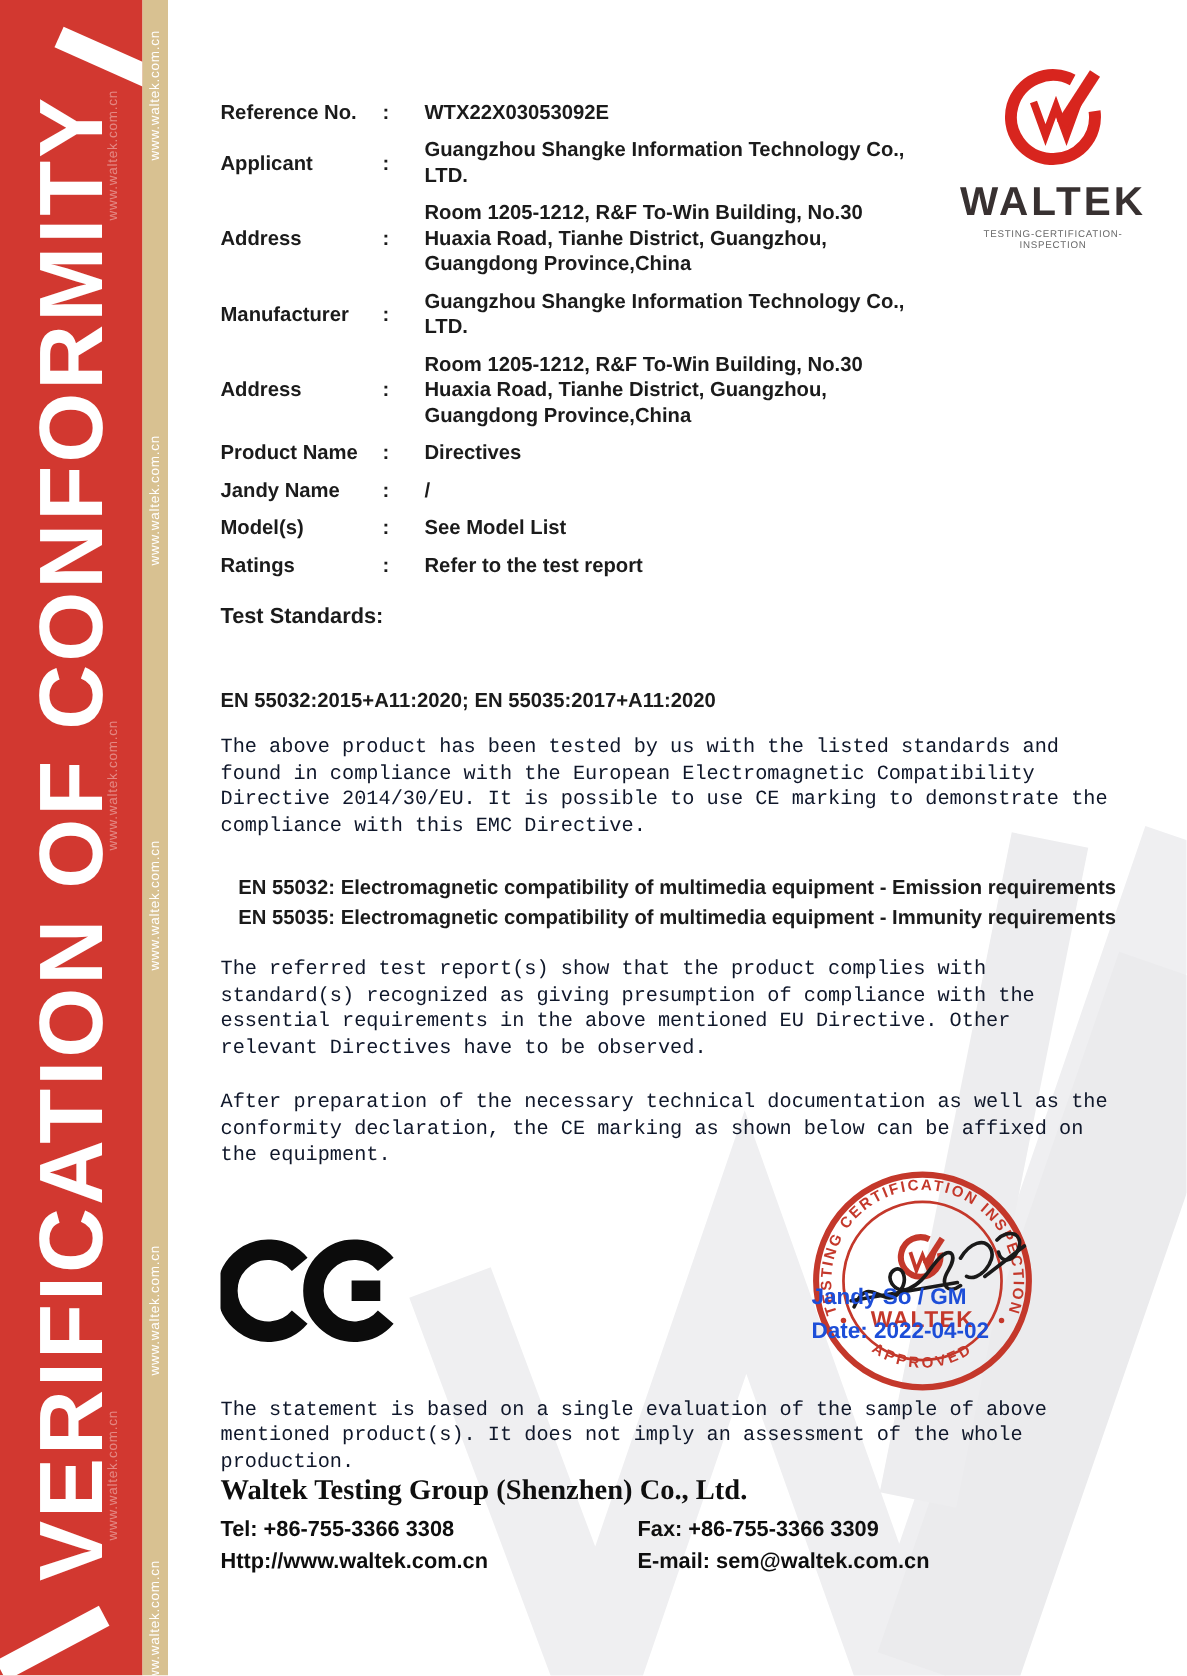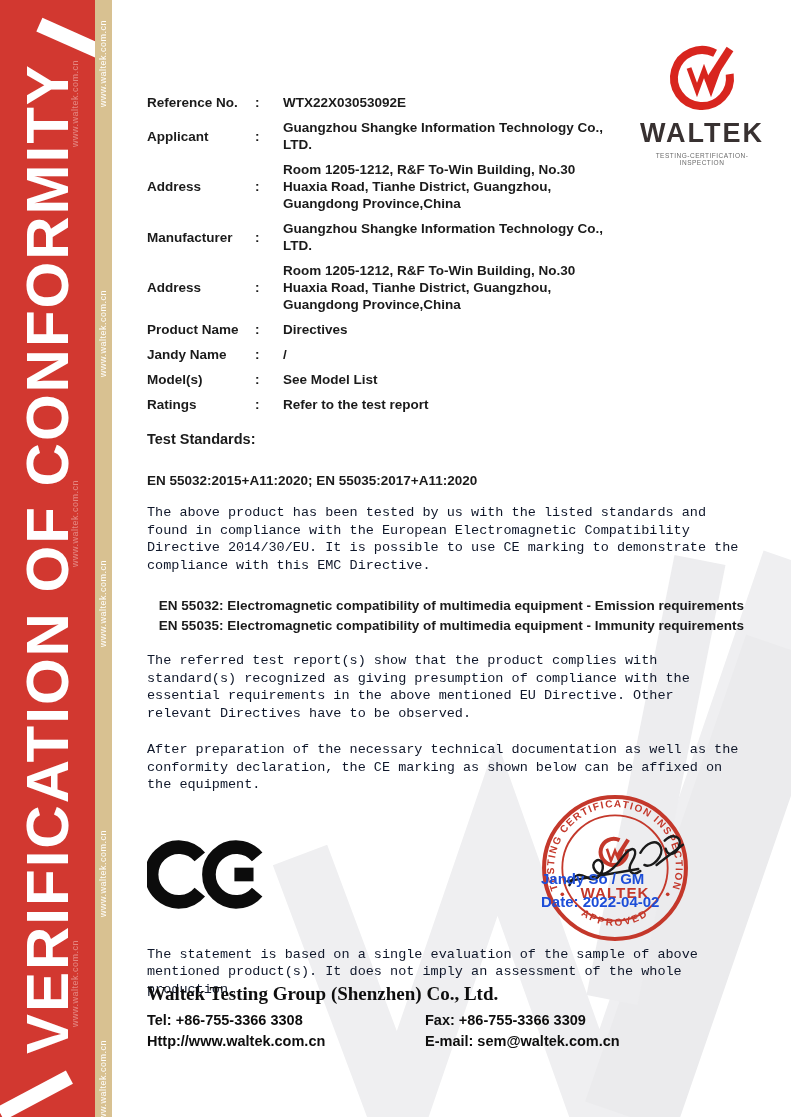--- a/index.html
+++ b/index.html
@@ -39,27 +39,27 @@
   .strip-url{
     position:absolute;left:3px;
     writing-mode:vertical-rl;transform:rotate(180deg);
     font-size:9px;color:#ffffff;letter-spacing:0.5px;white-space:nowrap;
   }
   
   .logo-block{position:absolute;right:24px;top:38px;width:130px;text-align:center;z-index:3;}
   .logo-name{font-size:27px;font-weight:bold;color:#383131;letter-spacing:2px;margin-top:2px;}
   .logo-tagline{font-size:6.5px;color:#6a6a6a;letter-spacing:0.5px;margin-top:3px;}
   
-  .content{position:absolute;left:147px;top:0;width:597px;z-index:3;padding-top:94px;}
+  .content{position:absolute;left:147px;top:0;width:597px;z-index:3;padding-top:66px;}
   .field-row{display:flex;align-items:center;margin-bottom:8px;font-size:13.5px;font-weight:bold;line-height:17px;}
   .field-label{width:108px;flex:none;}
   .field-colon{width:28px;flex:none;}
   .field-value{flex:1;white-space:pre-line;}
   .sec-heading{font-size:14.5px;font-weight:bold;margin-top:18px;}
-  .standards-line{font-size:13.5px;font-weight:bold;margin-top:26px;}
+  .standards-line{font-size:13.5px;font-weight:bold;margin-top:40px;}
   .para{font-size:13.5px;line-height:17.5px;margin-top:16px;color:#0f172a;font-family:Liberation Mono, monospace;}
   .std-desc{font-size:13.5px;font-weight:bold;line-height:20px;margin-top:22px;text-align:right;}
   .mark-row{position:relative;height:132px;margin-top:14px;}
   .ce-mark{position:absolute;left:0;top:30px;}
   .stamp-box{position:absolute;left:392px;top:-16px;width:152px;height:152px;}
   .stamp-sign-name,.stamp-sign-date{
     position:absolute;left:2px;font-size:15px;font-weight:bold;color:#1d4ed8;white-space:nowrap;z-index:4;
   }
   .stamp-sign-name{top:78px;}
   .stamp-sign-date{top:101px;}

